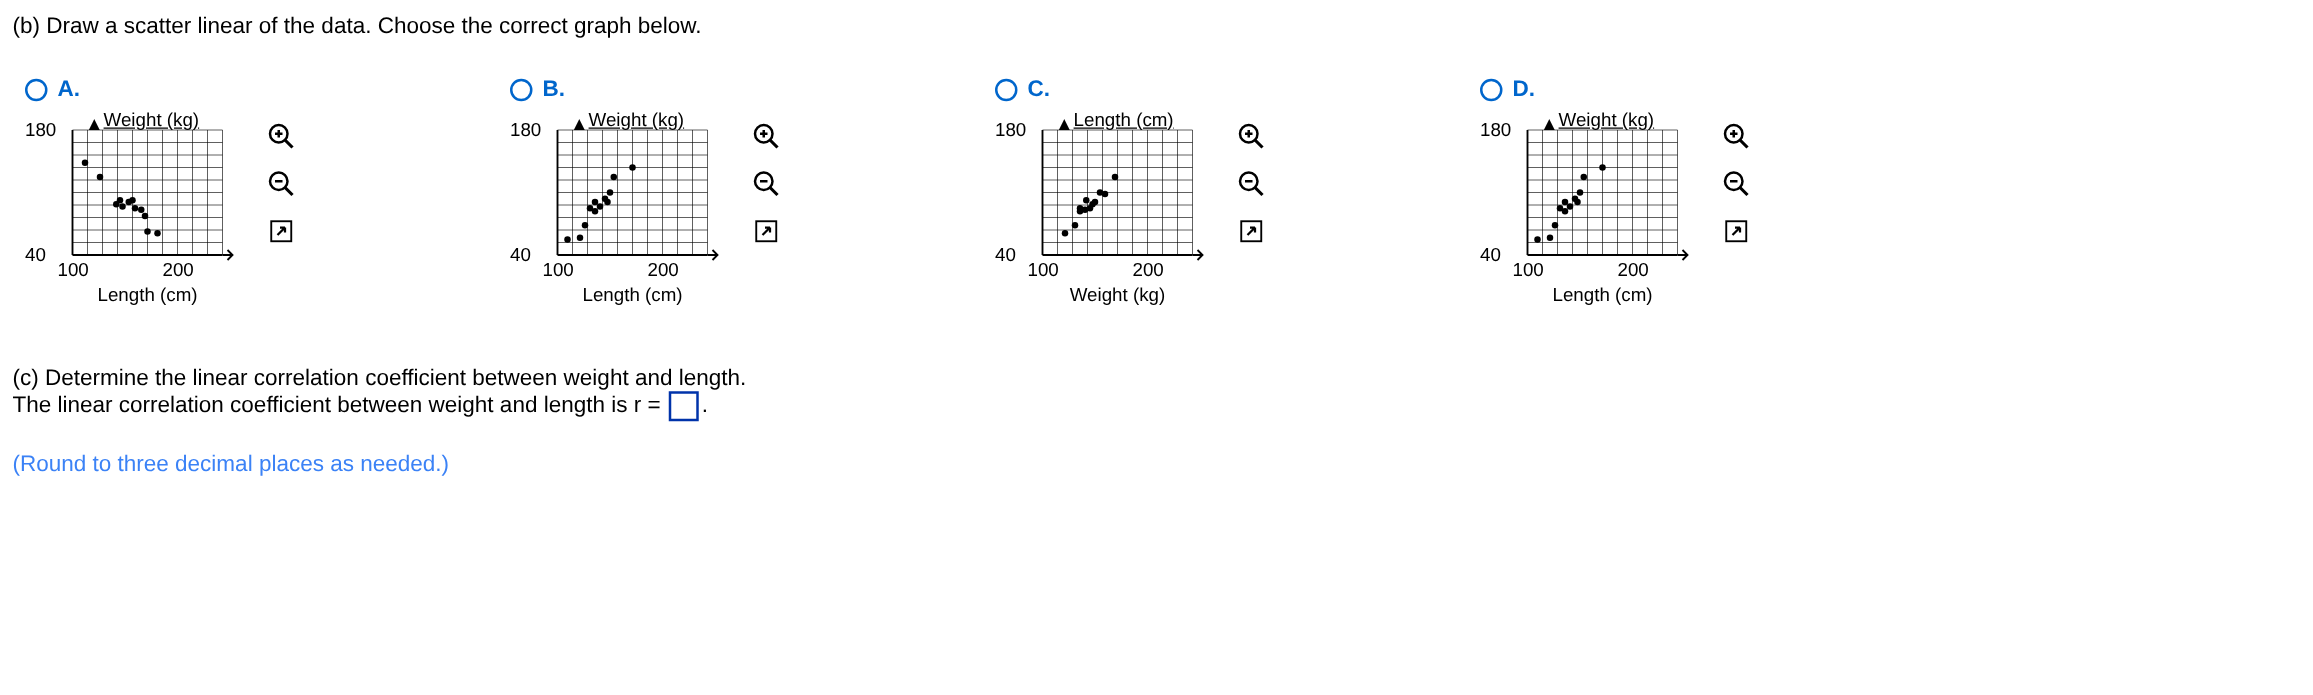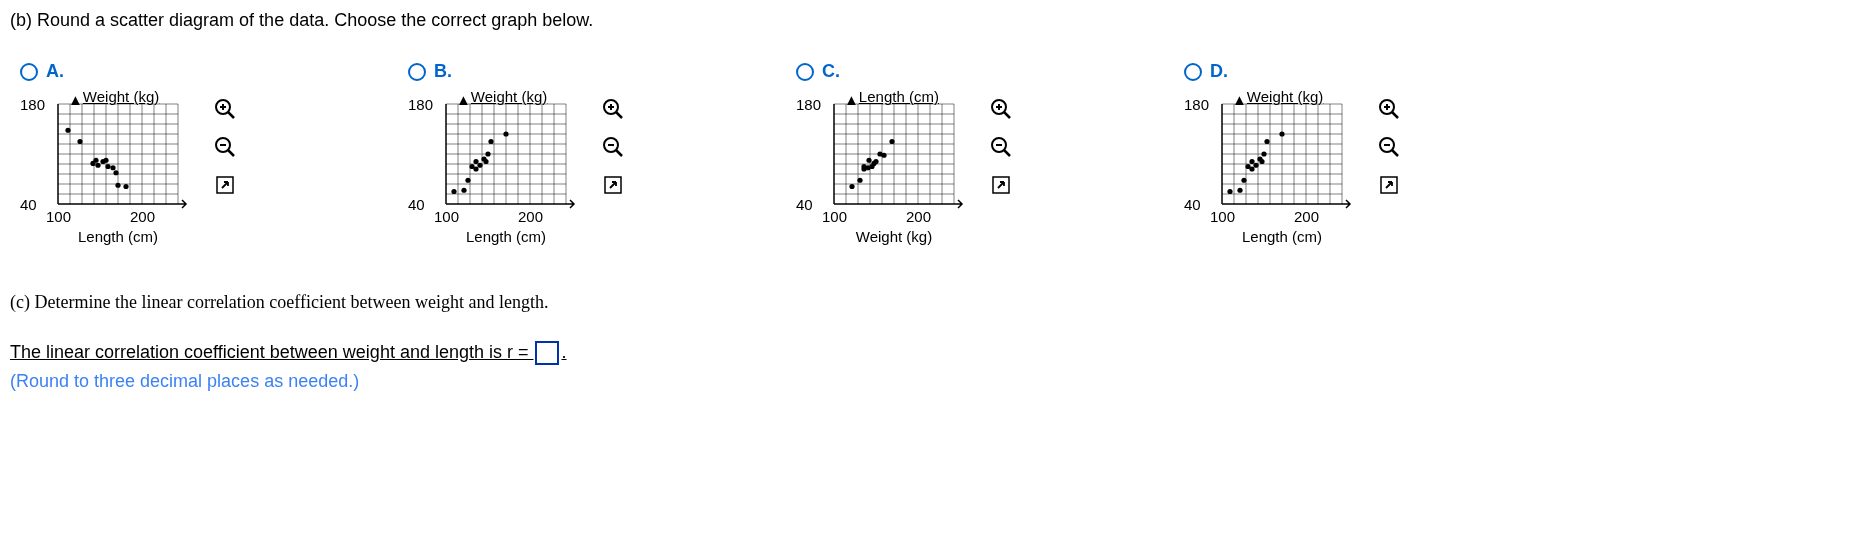--- a/index.html
+++ b/index.html
@@ -107,43 +107,40 @@
   .tool-btn {
     width: 26px;
     height: 26px;
     display: flex;
     align-items: center;
     justify-content: center;
     cursor: pointer;
   }
   .part-c {
     margin-top: 20px;
-    margin-bottom: 28px;
-    font-family: Liberation Serif, serif;
   }
   .answer-line {
-    margin-bottom: 6px;
-    text-decoration: underline;
+    margin-bottom: 24px;
   }
   .answer-input {
     display: inline-block;
     width: 20px;
     height: 20px;
     border: 2px solid #0033aa;
     vertical-align: middle;
     margin: 0 2px;
   }
   .hint {
     color: #3b82f6;
   }
 </style>
 </head>
 <body>
 
-<div class="question-text">(b) Round a scatter diagram of the data. Choose the correct graph below.</div>
+<div class="question-text">(b) Draw a scatter linear of the data. Choose the correct graph below.</div>
 
 <div class="options-row">
 
   <div class="option">
     <div class="option-header">
       <div class="radio"></div>
       <div class="option-label">A.</div>
     </div>
     <div class="chart-wrapper">
       <div class="chart-block" style="height:160px;">

